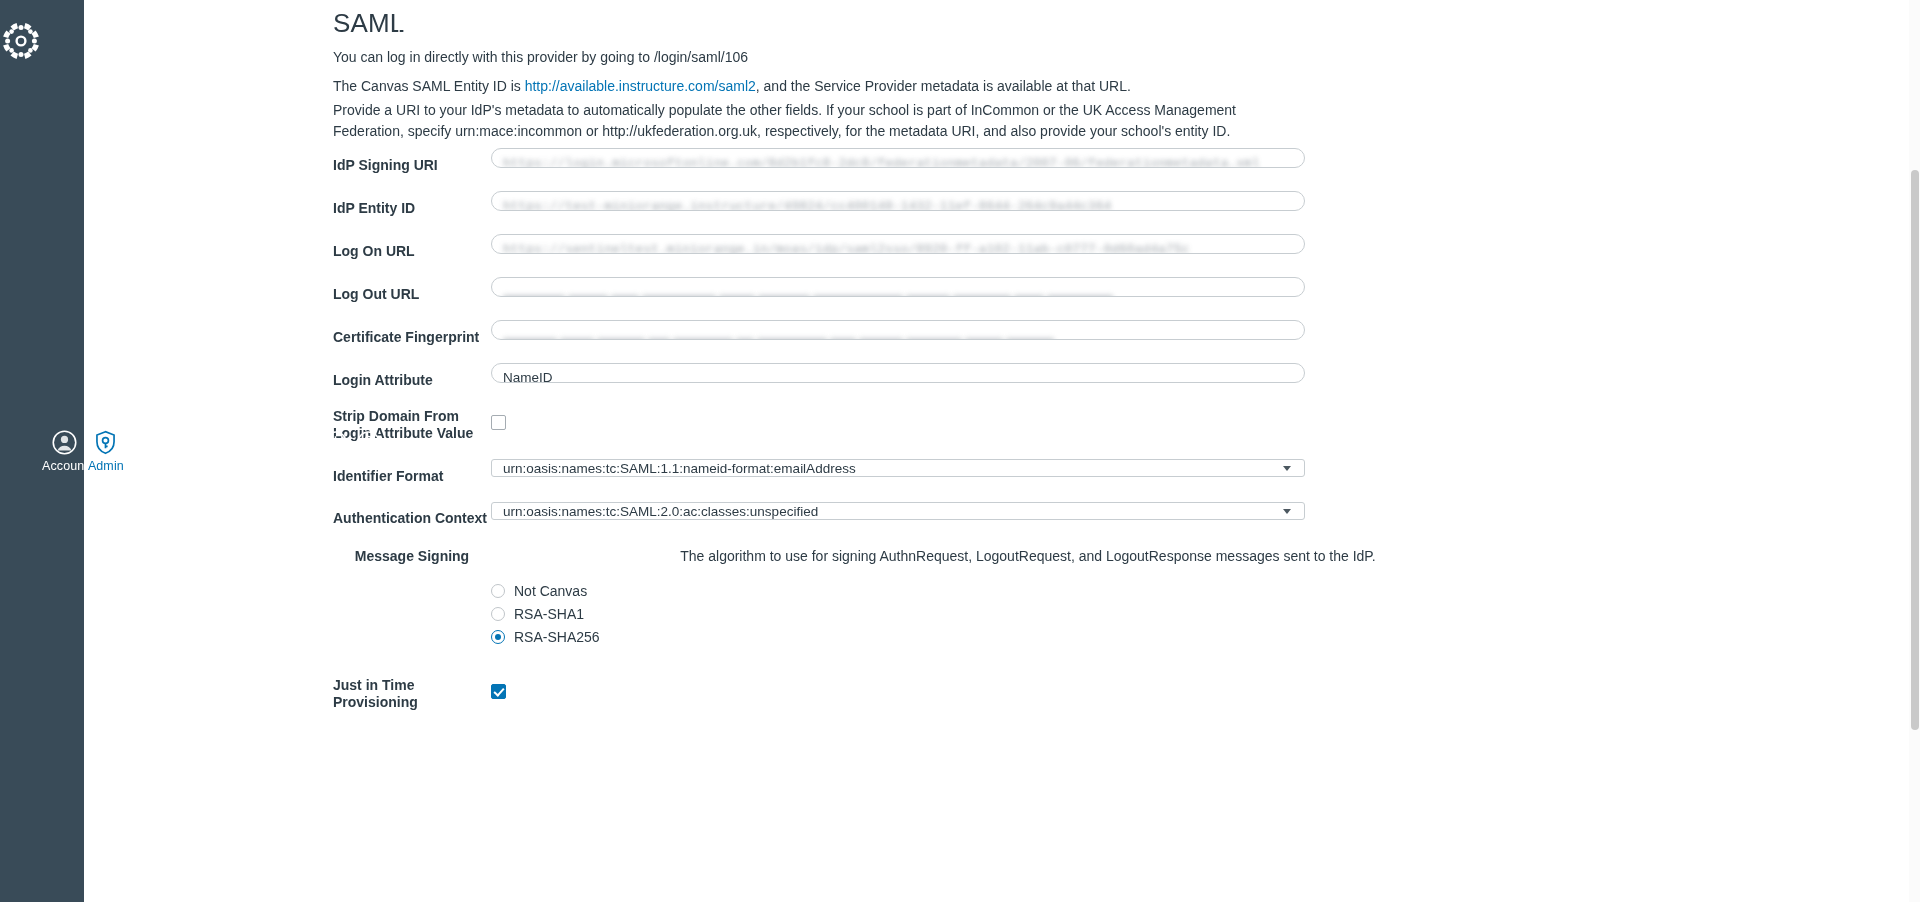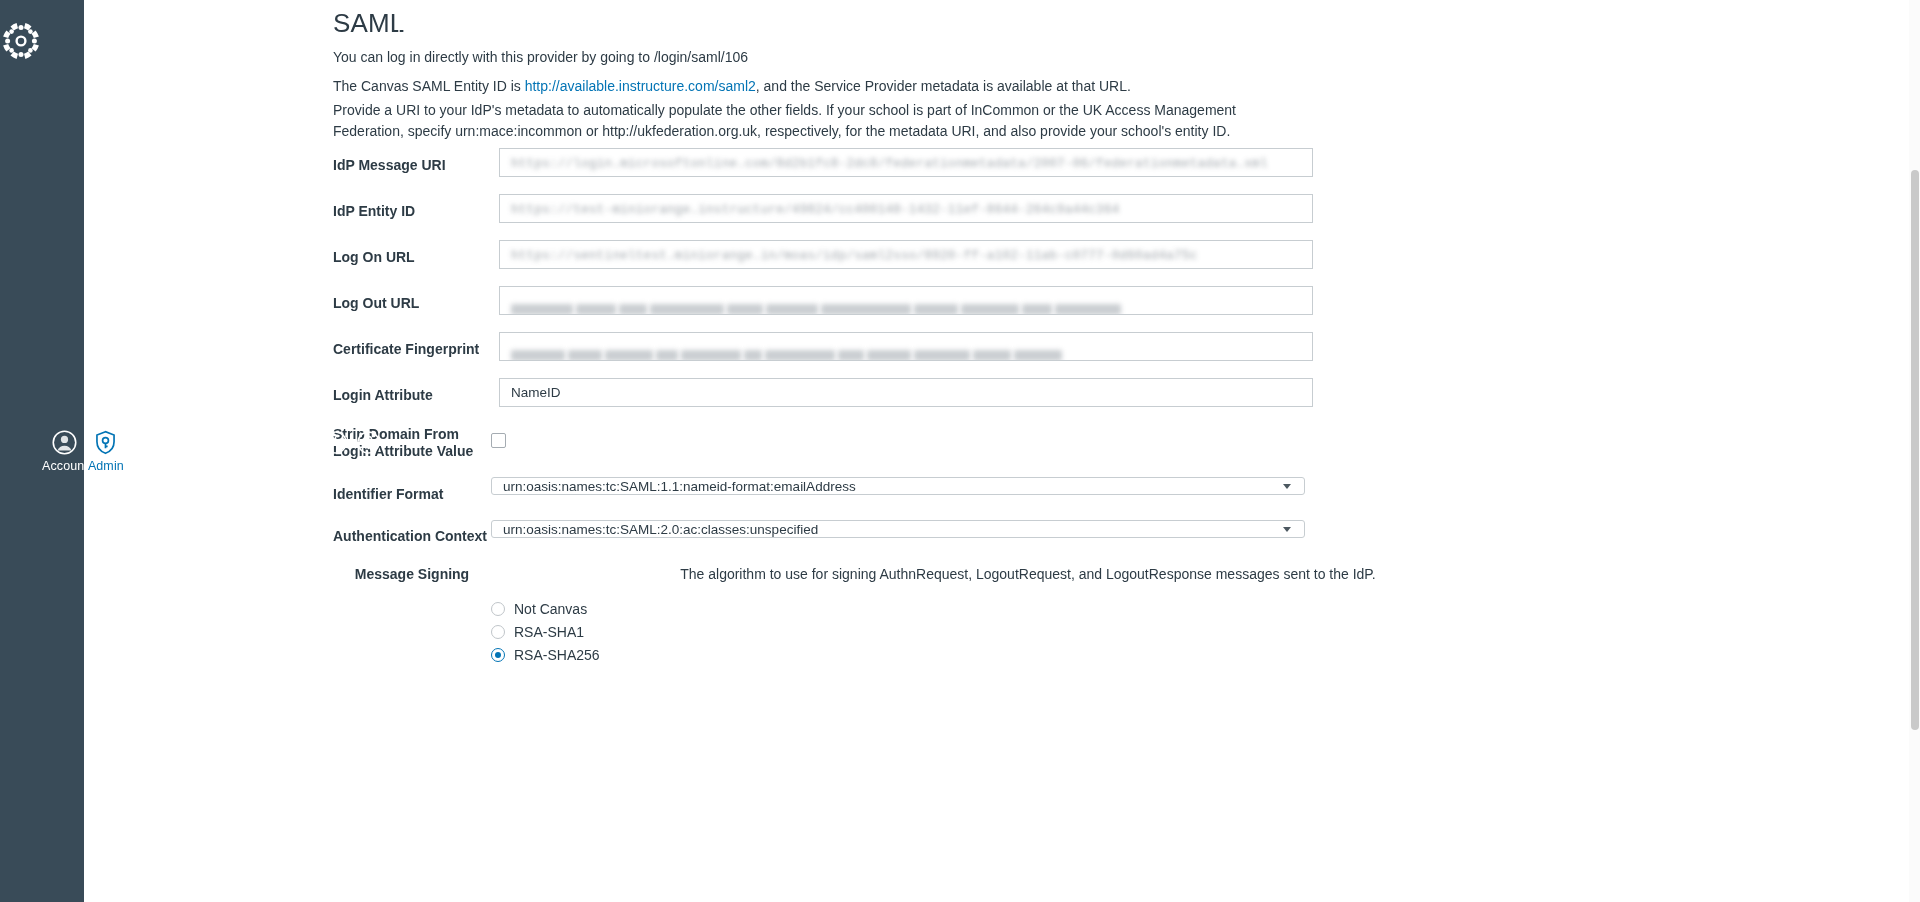--- a/index.html
+++ b/index.html
@@ -124,34 +124,33 @@
     color: #2D3B45;
     line-height: 18px;
     padding-top: 8px;
     font-family: "Liberation Sans", sans-serif;
   }
   .row .field {
     flex: 1 1 auto;
     padding-left: 0;
   }
   .input {
-    height: 29px;
+    height: 20px;
     width: 814px;
     border: 1px solid #C7CDD1;
-    border-radius: 0;
+    border-radius: 10px;
     background: #fff;
     font-size: 13.5px;
     color: #2D3B45;
     padding: 0 11px;
     line-height: 27px;
     font-family: "Liberation Sans", sans-serif;
     overflow: hidden;
     white-space: nowrap;
     position: relative;
-    margin-left: 8px;
   }
   
   .blur-text {
     filter: blur(2.6px);
     color: #8d949b;
     opacity: .85;
     font-size: 12.5px;
     letter-spacing: .3px;
     display: inline-block;
     white-space: nowrap;
@@ -416,21 +415,21 @@
 
       <p class="para" id="p2">
         <span>The Canvas SAML Entity ID is </span><a href="#">http://available.instructure.com/saml2</a><span>, and the Service Provider metadata is available at that URL.</span>
       </p>
 
       <p class="para" id="p3">Provide a URI to your IdP's metadata to automatically populate the other fields. If your school is part of InCommon or the UK Access Management Federation, specify urn:mace:incommon or http://ukfederation.org.uk, respectively, for the metadata URI, and also provide your school's entity ID.</p>
 
       <div class="form">
 
         <div class="row" style="margin-bottom:17px;">
-          <div class="label">IdP Message URI</div>
+          <div class="label">IdP Signing URI</div>
           <div class="field">
             <div class="input">
               <span class="blur-text">https://login.microsoftonline.com/8d2b1fc8-2dc8/federationmetadata/2007-06/federationmetadata.xml</span>
             </div>
           </div>
         </div>
 
         <div class="row" style="margin-bottom:17px;">
           <div class="label">IdP Entity ID</div>
           <div class="field">
@@ -520,20 +519,29 @@
               <span class="radio-label">RSA-SHA1</span>
             </div>
 
             <div class="radio-row">
               <span class="radio selected"></span>
               <span class="radio-label">RSA-SHA256</span>
             </div>
           </div>
         </div>
 
+        <div class="row" style="margin-top:32px;">
+          <div class="label" style="line-height:17px;padding-top:0;">
+            <div>Just in Time</div>
+            <div>Provisioning</div>
+          </div>
+          <div class="field" style="padding-top:7px;">
+            <span class="checkbox checked"></span>
+          </div>
+        </div>
 
       </div>
     </div>
 
     <div class="scrollbar-track">
       <div class="scrollbar-thumb"></div>
     </div>
   </main>
 </div>
 

